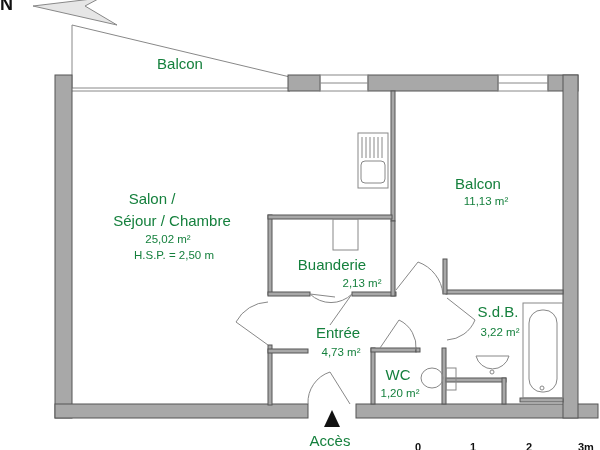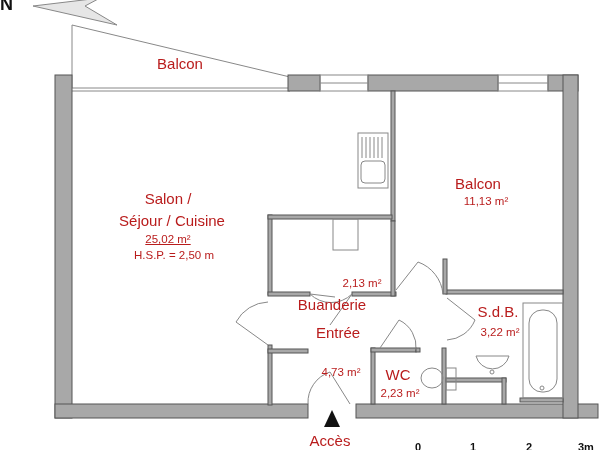--- a/index.html
+++ b/index.html
@@ -1,18 +1,18 @@
 <!DOCTYPE html>
 <html><head>
 <meta charset="utf-8">
 <style>
   html, body { margin:0; padding:0; background:#ffffff; }
   body { width:600px; height:450px; overflow:hidden; position:relative; font-family:"Liberation Sans", sans-serif; }
   #plan { position:absolute; left:0; top:0; width:600px; height:450px; }
-  .lbl { position:absolute; text-align:center; color:#b91c1c; white-space:nowrap; transform:translateX(-50%); }
+  .lbl { position:absolute; text-align:center; color:#15803d; white-space:nowrap; transform:translateX(-50%); }
   .room-name { font-size:15px; line-height:18px; }
   .room-area { font-size:11.5px; line-height:14px; }
   .scale-num { position:absolute; font-size:11px; font-weight:bold; color:#111; top:441px; }
 </style>
 </head>
 <body>
 
 <svg id="plan" viewBox="0 0 600 450" xmlns="http://www.w3.org/2000/svg">
 
   <g>
@@ -126,39 +126,39 @@
     <rect x="446" y="368" width="10" height="22"></rect>
   </g>
 
   <polygon points="332,410 324,427 340,427" fill="#111"></polygon>
 
   <line x1="410" y1="440" x2="590" y2="440" stroke="#fff" stroke-width="0"></line>
 </svg>
 
 <div class="lbl room-name" style="left:180px; top:55px;">Balcon</div>
 
-<div class="lbl room-name" style="left:168px; top:190px;">Salon /</div>
-<div class="lbl room-name" style="left:172px; top:212px;">Séjour / Cuisine</div>
-<div class="lbl room-area" style="left:168px; top:232px;text-decoration:underline;">25,02 m²</div>
+<div class="lbl room-name" style="left:152px; top:190px;">Salon /</div>
+<div class="lbl room-name" style="left:172px; top:212px;">Séjour / Chambre</div>
+<div class="lbl room-area" style="left:168px; top:232px;">25,02 m²</div>
 <div class="lbl room-area" style="left:166px; top:248px;margin-left:8px;">H.S.P. = 2,50 m</div>
 
 <div class="lbl room-name" style="left:478px; top:175px;">Balcon</div>
 <div class="lbl room-area" style="left:486px; top:194px;">11,13 m²</div>
 
-<div class="lbl room-name" style="left:332px; top:256px;margin-top:40px;">Buanderie</div>
+<div class="lbl room-name" style="left:332px; top:256px;">Buanderie</div>
 <div class="lbl room-area" style="left:334px; top:276px;margin-left:28px;">2,13 m²</div>
 
 <div class="lbl room-name" style="left:338px; top:324px;text-align:center;">Entrée</div>
-<div class="lbl room-area" style="left:341px; top:345px;margin-top:20px;">4,73 m²</div>
+<div class="lbl room-area" style="left:341px; top:345px;">4,73 m²</div>
 
 <div class="lbl room-name" style="left:498px; top:303px;">S.d.B.</div>
 <div class="lbl room-area" style="left:500px; top:325px;">3,22 m²</div>
 
 <div class="lbl room-name" style="left:398px; top:366px;">WC</div>
-<div class="lbl room-area" style="left:400px; top:386px;">2,23 m²</div>
+<div class="lbl room-area" style="left:400px; top:386px;">1,20 m²</div>
 
 <div class="lbl room-name" style="left:330px; top:432px;">Accès</div>
 
 <div style="position:absolute; left:0px; top:-6px; font-size:18px; font-weight:bold; color:#111;">N</div>
 
 <div class="scale-num" style="left:415px;">0</div>
 <div class="scale-num" style="left:470px;">1</div>
 <div class="scale-num" style="left:526px;">2</div>
 <div class="scale-num" style="left:578px;">3m</div>
 

